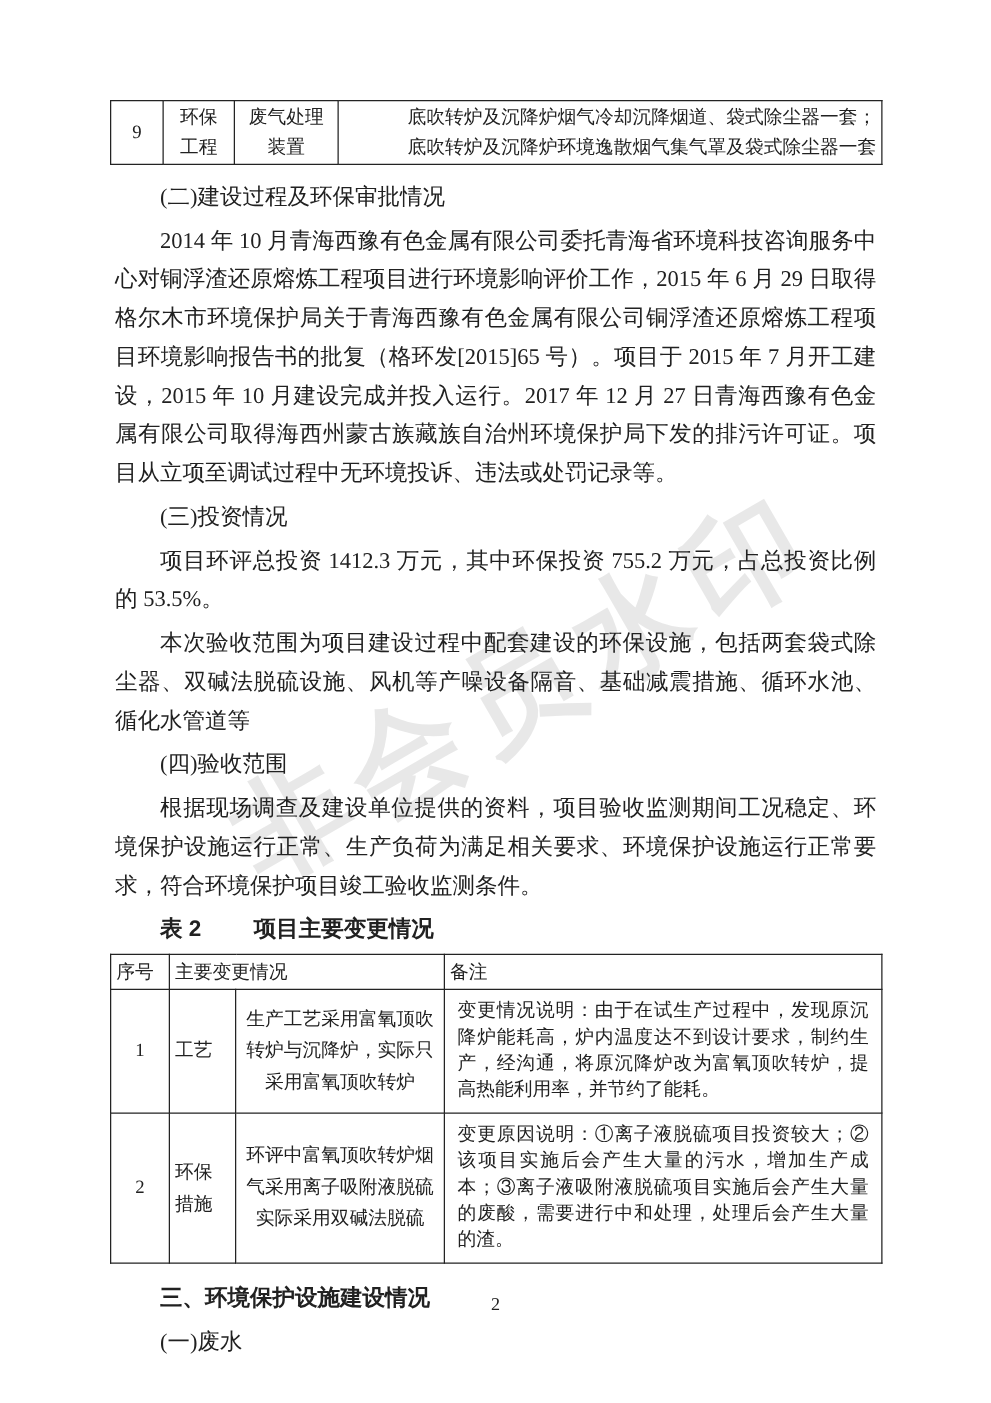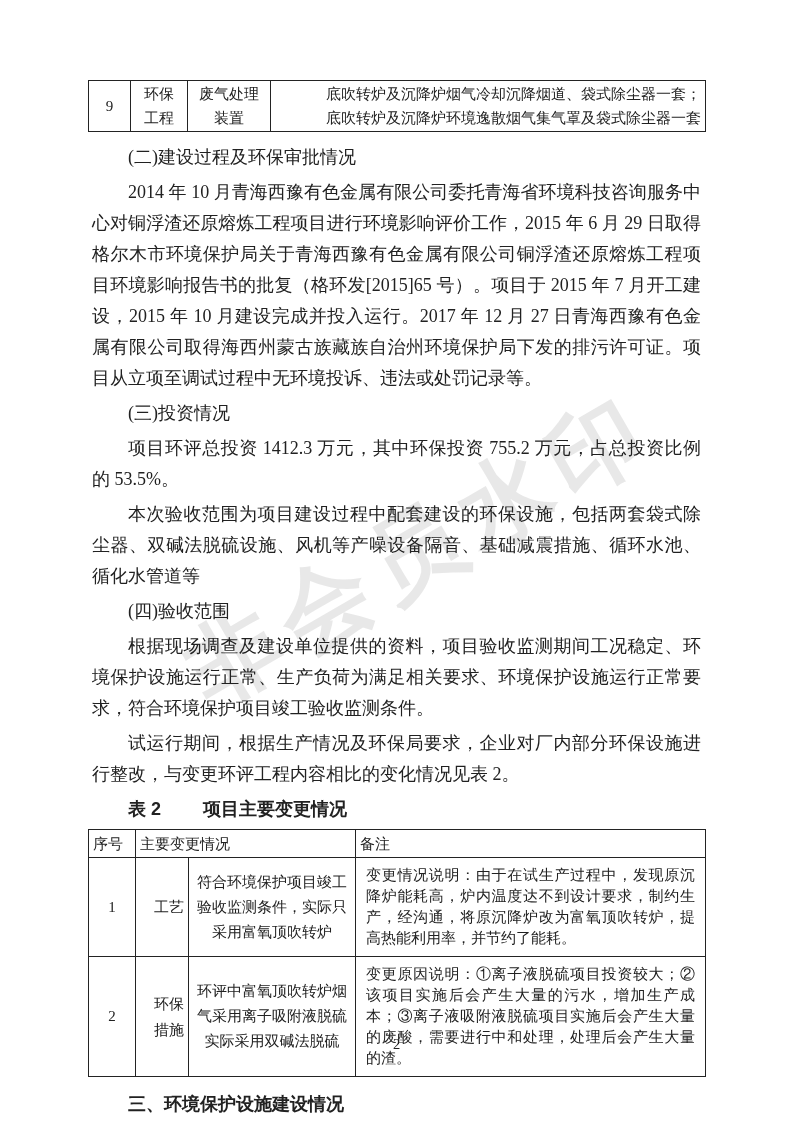--- a/index.html
+++ b/index.html
@@ -37,21 +37,21 @@
   .caption {
     margin:0; text-align:center; font-family:"Liberation Sans","DejaVu Sans",sans-serif;
     font-weight:bold; font-size:15.5px; line-height:26px; text-indent:0;
   }
   .caption .cap-label { margin-right:42px; }
 
   
   .t2 td { font-size:15px; vertical-align:middle; }
   .t2 .head td { text-align:left; line-height:24px; height:27px; padding:0 4px; }
   .t2 .cell-no { text-align:center; }
-  .t2 .cell-cat { text-align:right; line-height:26px; padding:2px 4px; }
+  .t2 .cell-cat { text-align:left; line-height:26px; padding:2px 4px; }
   .t2 .cell-chg { text-align:center; line-height:25px; padding:4px 7px; }
   .t2 .cell-rem { text-align:justify; line-height:21px; padding:7px 10px; }
 
   .pagenum {
     position:absolute; left:0; top:1036px; width:100%; z-index:2;
     text-align:center; font-size:14.5px;
   }
 </style>
 </head>
 <body>
@@ -89,21 +89,20 @@
       </table>
 
     <div class="body">
       <p>(二)建设过程及环保审批情况</p>
       <p>2014 年 10 月青海西豫有色金属有限公司委托青海省环境科技咨询服务中心对铜浮渣还原熔炼工程项目进行环境影响评价工作，2015 年 6 月 29 日取得格尔木市环境保护局关于青海西豫有色金属有限公司铜浮渣还原熔炼工程项目环境影响报告书的批复（格环发[2015]65 号）。项目于 2015 年 7 月开工建设，2015 年 10 月建设完成并投入运行。2017 年 12 月 27 日青海西豫有色金属有限公司取得海西州蒙古族藏族自治州环境保护局下发的排污许可证。项目从立项至调试过程中无环境投诉、违法或处罚记录等。</p>
       <p>(三)投资情况</p>
       <p>项目环评总投资 1412.3 万元，其中环保投资 755.2 万元，占总投资比例的 53.5%。</p>
       <p>本次验收范围为项目建设过程中配套建设的环保设施，包括两套袋式除尘器、双碱法脱硫设施、风机等产噪设备隔音、基础减震措施、循环水池、循化水管道等</p>
       <p>(四)验收范围</p>
       <p>根据现场调查及建设单位提供的资料，项目验收监测期间工况稳定、环境保护设施运行正常、生产负荷为满足相关要求、环境保护设施运行正常要求，符合环境保护项目竣工验收监测条件。</p>
-      <p>试运行期间，根据生产情况及环保局要求，企业对厂内部分环保设施进行整改，与变更环评工程内容相比的变化情况见表 2。</p>
       <p class="caption">
         <span class="cap-label">表 2</span><span>项目主要变更情况</span>
       </p>
     </div>
 
     <table class="t2">
       <colgroup>
           <col style="width:47px">
           <col style="width:53px">
           <col style="width:167px">
@@ -111,21 +110,21 @@
         </colgroup>
       <tbody>
           <tr class="head">
         <td>序号</td>
         <td colspan="2">主要变更情况</td>
         <td>备注</td>
       </tr>
       <tr>
         <td class="cell-no">1</td>
         <td class="cell-cat">工艺</td>
-        <td class="cell-chg">符合环境保护项目竣工验收监测条件，实际只采用富氧顶吹转炉</td>
+        <td class="cell-chg">生产工艺采用富氧顶吹转炉与沉降炉，实际只采用富氧顶吹转炉</td>
         <td class="cell-rem">变更情况说明：由于在试生产过程中，发现原沉降炉能耗高，炉内温度达不到设计要求，制约生产，经沟通，将原沉降炉改为富氧顶吹转炉，提高热能利用率，并节约了能耗。</td>
       </tr>
       <tr>
         <td class="cell-no">2</td>
         <td class="cell-cat">环保措施</td>
         <td class="cell-chg">环评中富氧顶吹转炉烟气采用离子吸附液脱硫实际采用双碱法脱硫</td>
         <td class="cell-rem">变更原因说明：①离子液脱硫项目投资较大；②该项目实施后会产生大量的污水，增加生产成本；③离子液吸附液脱硫项目实施后会产生大量的废酸，需要进行中和处理，处理后会产生大量的渣。</td>
       </tr>
     </tbody>
       </table>

